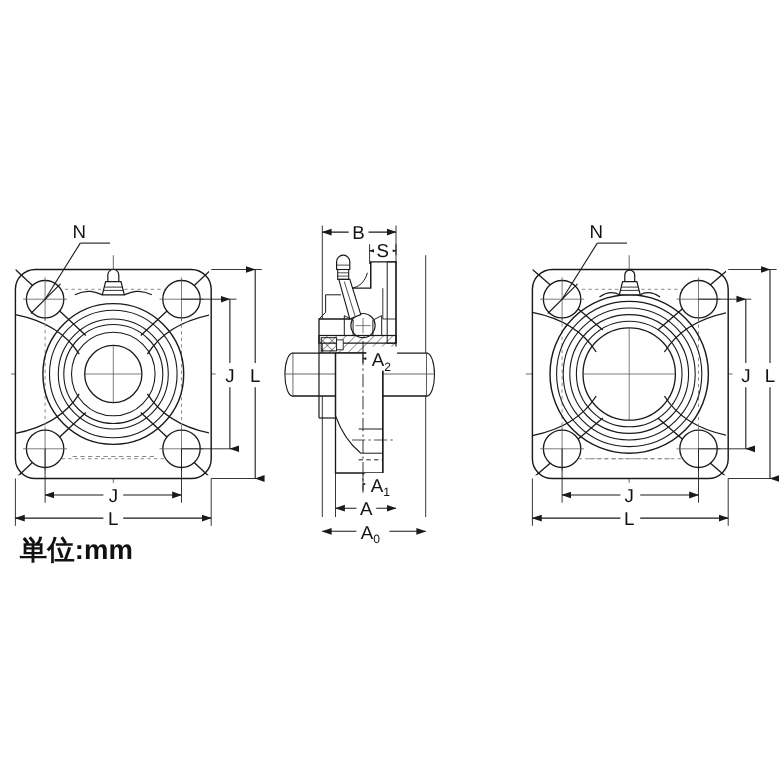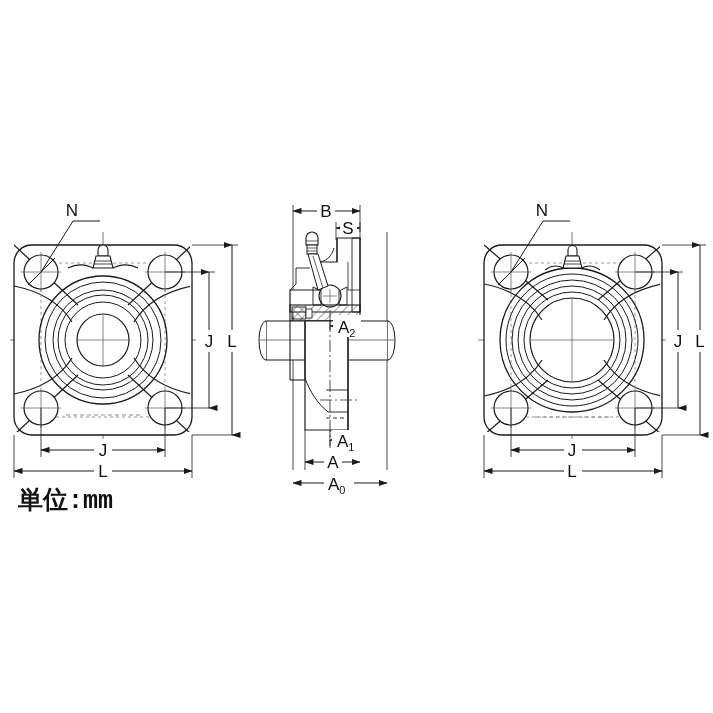--- a/index.html
+++ b/index.html
@@ -1,21 +1,21 @@
 <!DOCTYPE html>
 <html><head>
 <meta charset="utf-8">
 <style>
   html,body{margin:0;padding:0;background:#ffffff;}
   body{width:713px;height:713px;overflow:hidden;font-family:"Liberation Sans",sans-serif;}
   #stage{position:relative;width:713px;height:713px;background:#ffffff;}
   svg.draw{position:absolute;left:0;top:0;width:713px;height:713px;}
   .unit-note{
     position:absolute;left:18px;top:483px;
-    font-family:Liberation Mono, monospace;
+    font-family:Liberation Sans, sans-serif;
     font-size:25px;font-weight:bold;color:#111111;
     letter-spacing:0px;white-space:nowrap;
   }
   text{font-family:"Liberation Sans",sans-serif;fill:#111111;}
   .dimlabel{font-size:17px;}
   .sub{font-size:11px;}
 </style>
 </head>
 <body>
 

